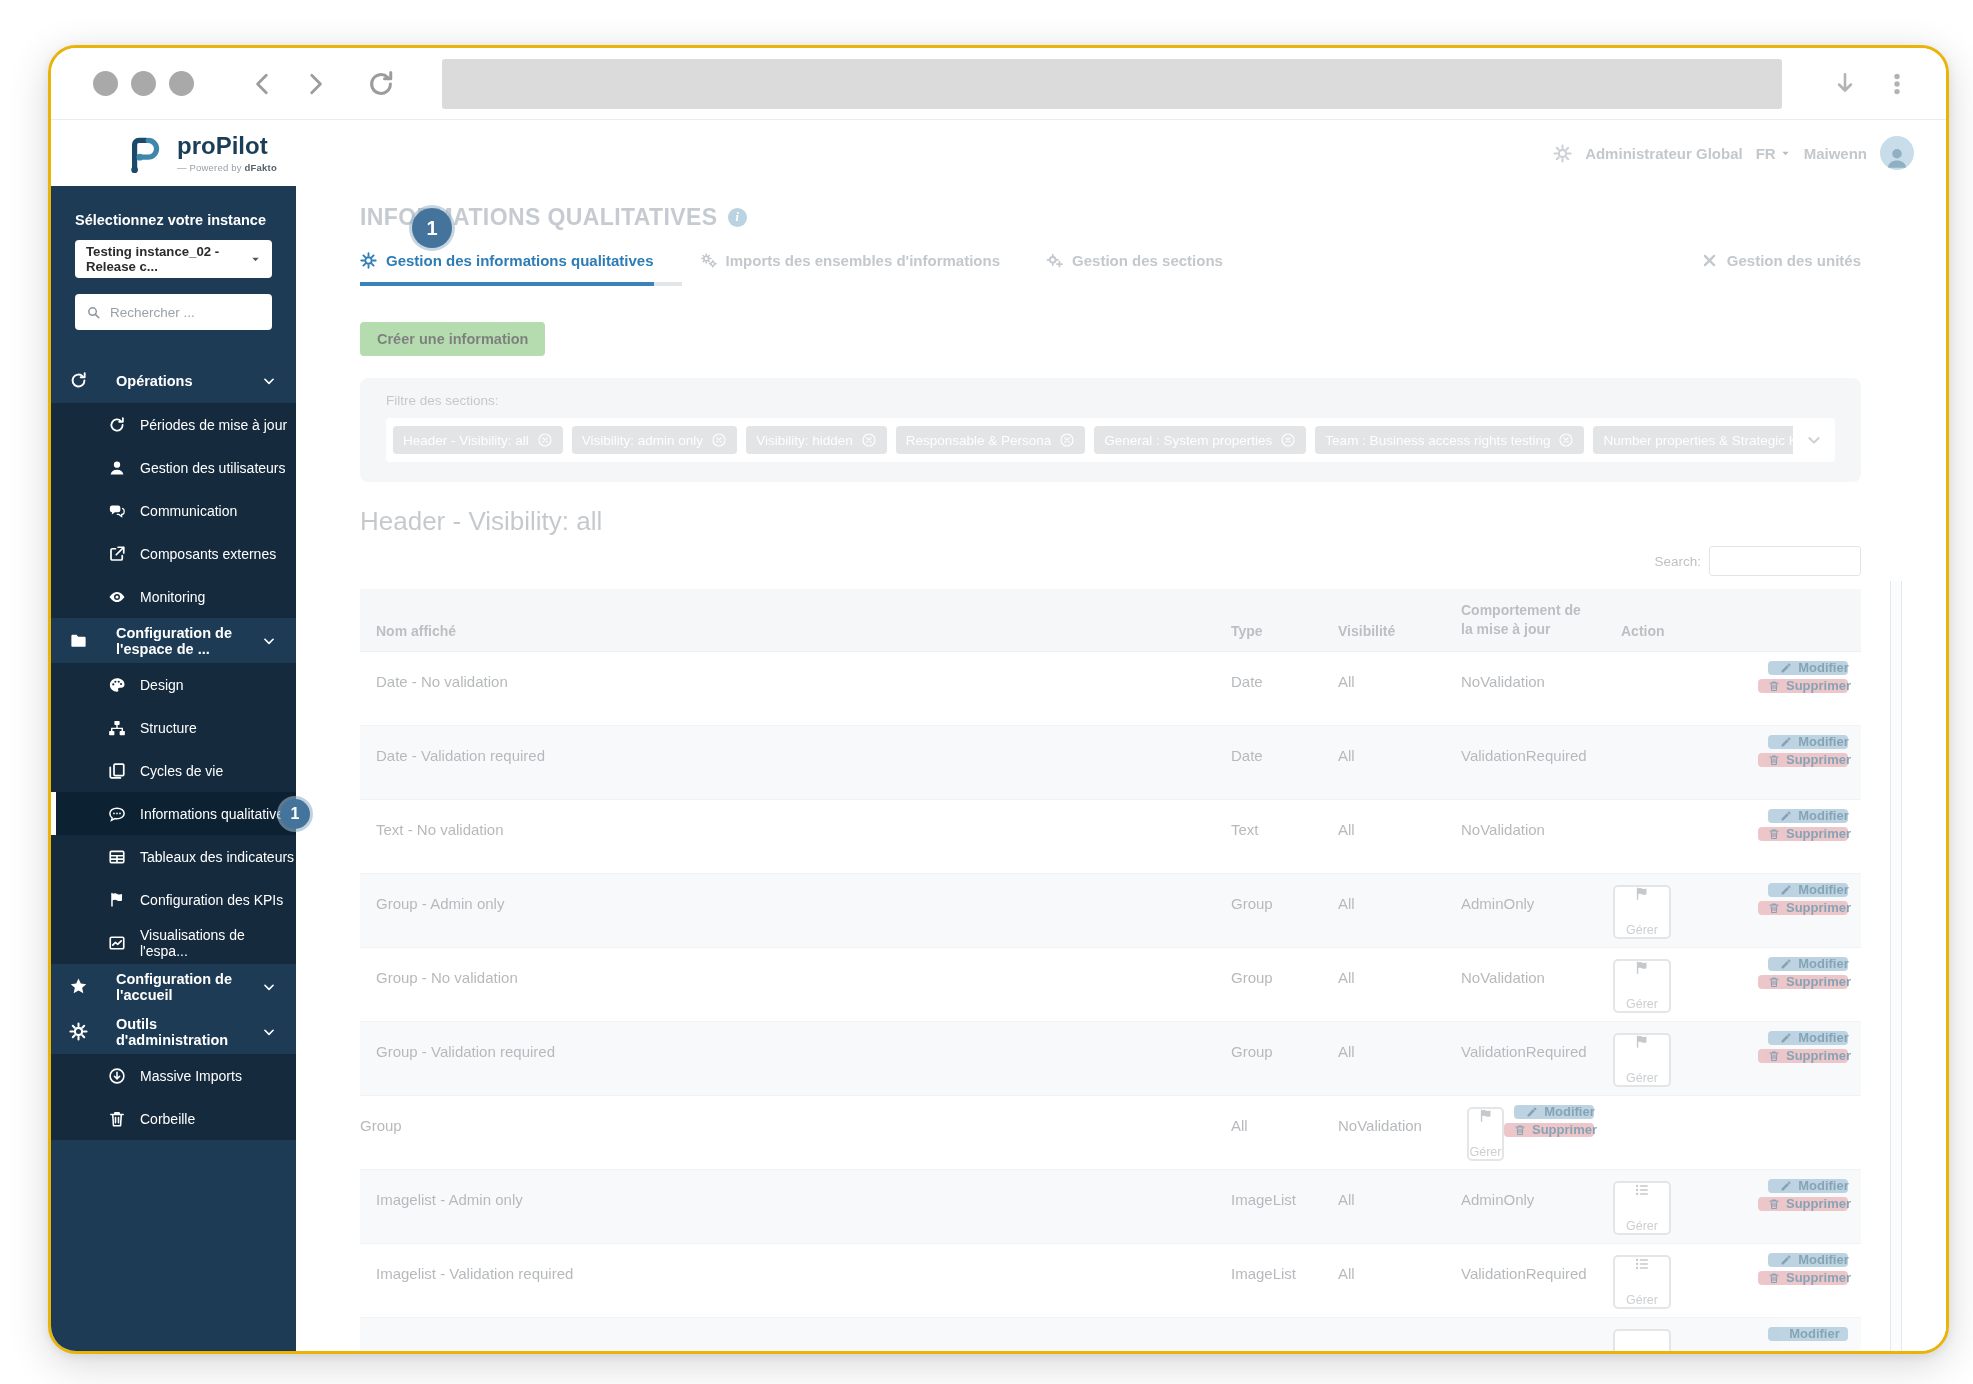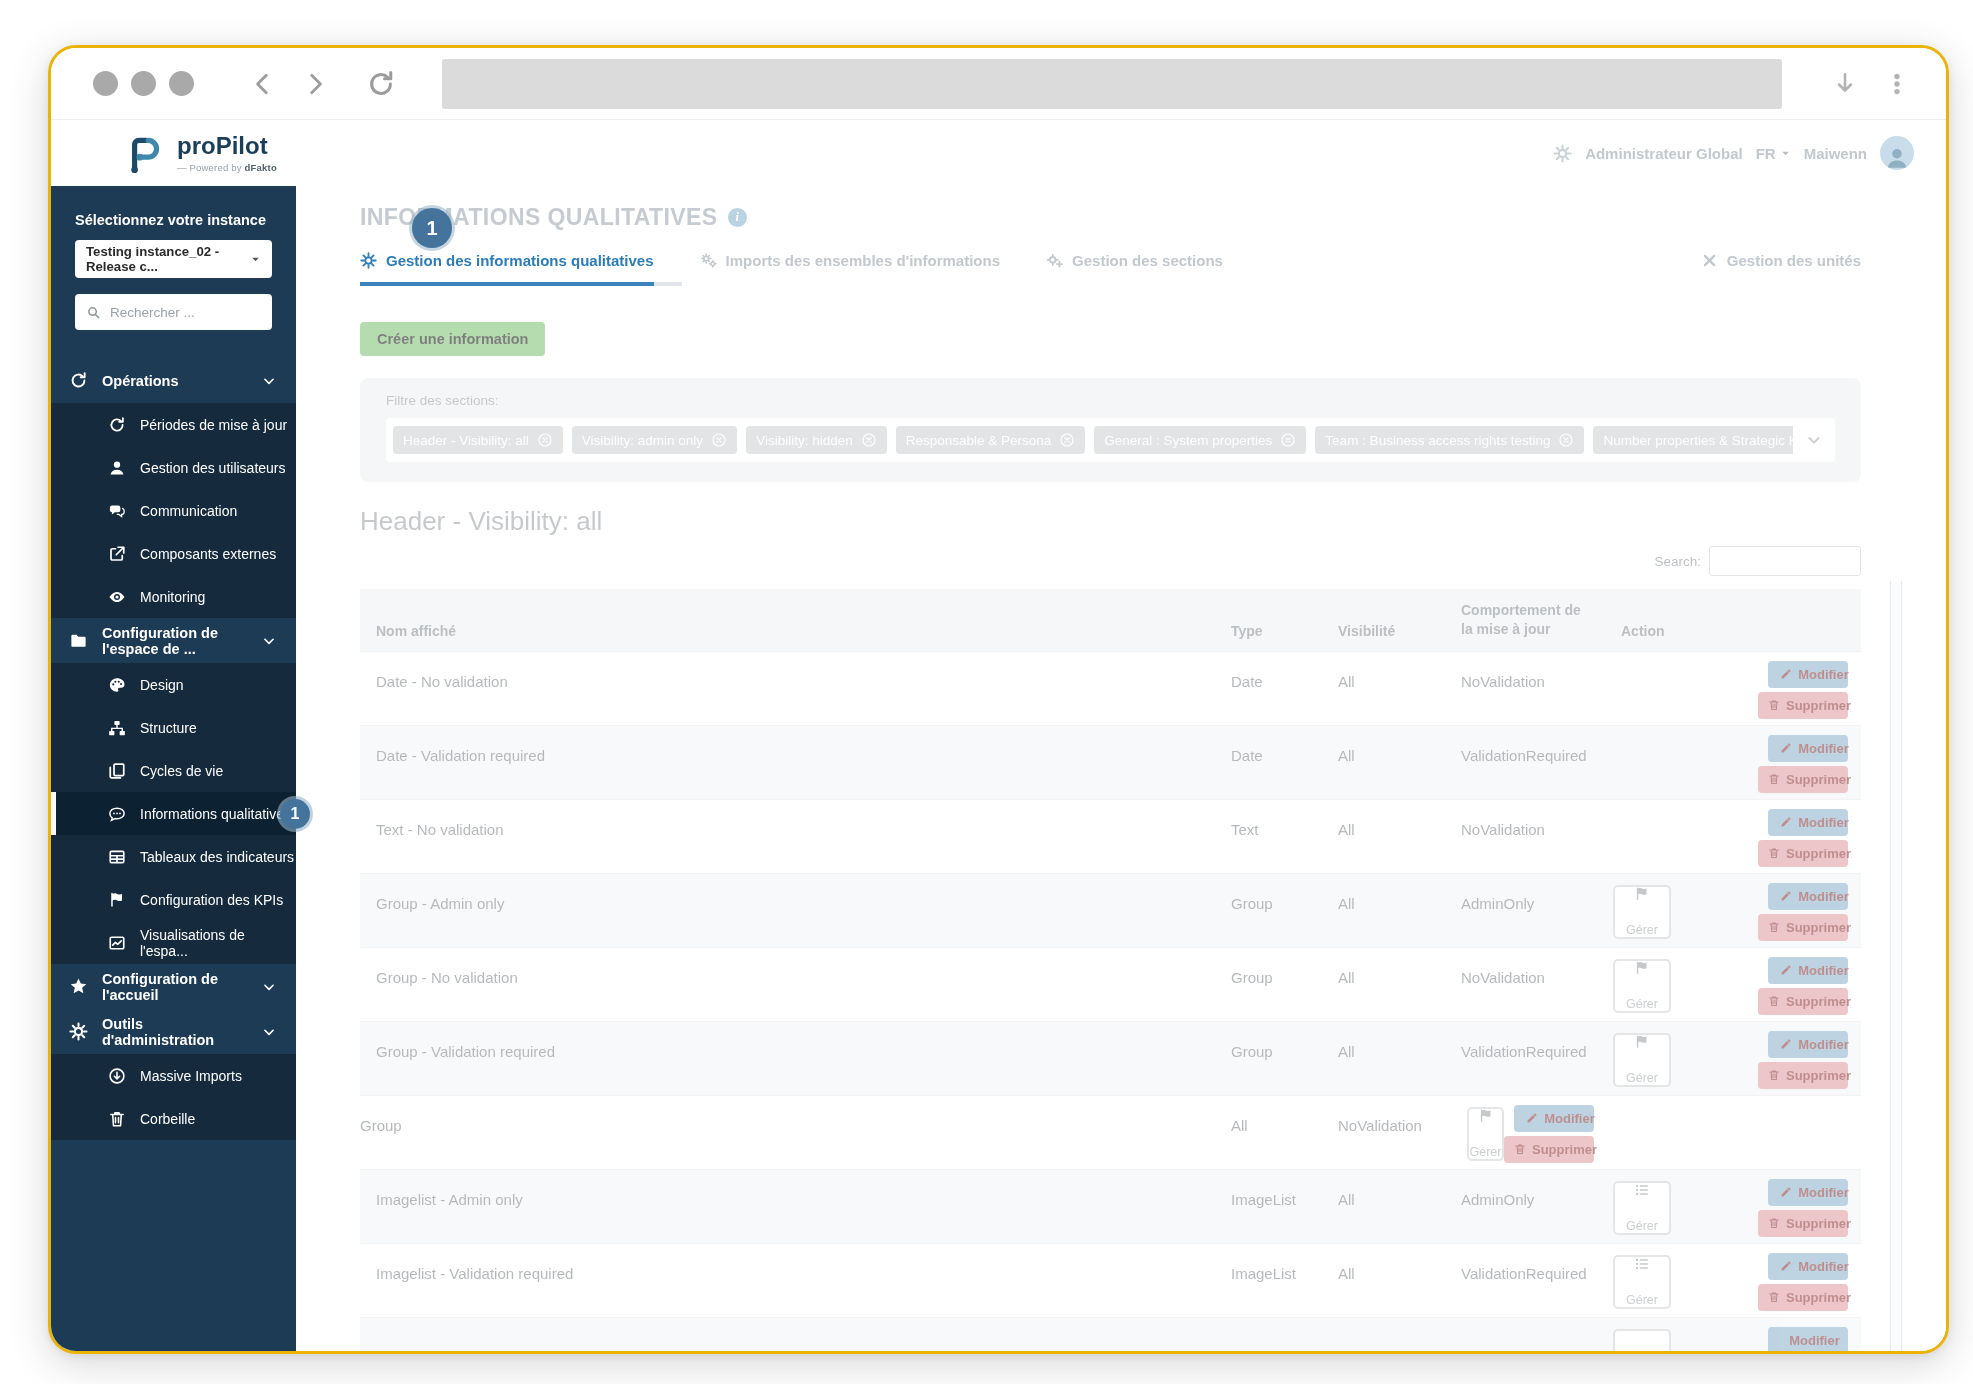--- a/index.html
+++ b/index.html
@@ -44,21 +44,21 @@
 
   
   .sidebar{width:245px;flex:none;background:#1d3b54;color:#fff;position:relative;z-index:4;}
   .inst-label{margin:26px 24px 12px;font-size:14.5px;font-weight:700;}
   .inst-select{margin:0 24px;height:38px;background:#fff;border-radius:4px;display:flex;align-items:center;gap:6px;padding:0 11px;color:#2b2b2b;font-size:13.2px;font-weight:600;cursor:pointer;}
   .inst-select .sel-caret{margin-left:auto;color:#555;}
   .inst-select .sel-caret svg{width:11px;height:11px;}
   .side-search{margin:16px 24px 0;height:36px;background:#fff;border-radius:4px;display:flex;align-items:center;gap:9px;padding:0 11px;color:#9aa1a7;font-size:13.5px;}
   .side-search svg{width:15px;height:15px;color:#8d959b;}
   .menu{margin-top:28px;}
-  .m-section{height:45px;display:flex;align-items:center;gap:14px;padding:0 20px 0 18px;font-weight:600;font-size:14.5px;cursor:pointer;justify-content:center;}
+  .m-section{height:45px;display:flex;align-items:center;gap:28px;padding:0 20px 0 18px;font-weight:600;font-size:14.5px;cursor:pointer;justify-content:center;}
   .m-section .ico svg{width:19px;height:19px;}
   .m-section .chev{margin-left:auto;}
   .m-section .chev svg{width:14px;height:14px;}
   .m-item{height:43px;display:flex;align-items:center;gap:14px;padding-left:57px;font-size:14px;background:#152a3d;position:relative;cursor:pointer;}
   .m-item .ico svg{width:18px;height:18px;}
   .m-item.active{background:#0c2132;}
   .m-item.active::before{content:"";position:absolute;left:0;top:0;bottom:0;width:5px;background:#fff;}
   .side-badge{position:absolute;right:-14px;top:50%;transform:translateY(-50%);width:30px;height:30px;border-radius:50%;background:#44749c;
     box-shadow:0 0 0 3px rgba(150,180,203,.6);color:#fff;font-weight:700;font-size:16px;display:flex;align-items:center;justify-content:center;z-index:9;}
 
@@ -101,21 +101,21 @@
   .hcell.c3{padding-right:20px;line-height:1.35;}
   .trow.rbody{min-height:74px;border-bottom:1px solid #e6e9eb;color:#70757a;font-size:15px;align-items:start;background:#fff;}
   .trow.rbody.striped{background:#f3f5f7;}
   .cell{padding-top:21px;}
   .cell.c0{padding-left:16px;}
   .action-cell{display:flex;align-items:flex-start;padding:9px 13px 0 6px;}
   .manage-btn{width:58px;height:54px;border:2px solid #c9cdd0;border-radius:5px;background:#fff;display:flex;flex-direction:column;align-items:center;justify-content:center;gap:21px;color:#9ba0a5;font-size:12.5px;cursor:pointer;margin-top:2px;}
   .manage-btn .ico{color:#8f9499;}
   .manage-btn .ico svg{width:16px;height:16px;}
   .btns{margin-left:auto;display:flex;flex-direction:column;align-items:flex-end;gap:4px;}
-  .btn-sm{height:27px;display:inline-flex;align-items:center;justify-content:center;gap:6px;border-radius:4px;color:#7f1d1d;font-size:13px;font-weight:600;cursor:pointer;padding-left:13px;}
+  .btn-sm{height:14px;display:inline-flex;align-items:center;justify-content:center;gap:6px;border-radius:4px;color:#0c4a6e;font-size:13px;font-weight:600;cursor:pointer;padding-left:13px;}
   .btn-sm .ico svg{width:12px;height:12px;}
   .btn-mod{width:80px;background:#7fa9c6;}
   .btn-del{width:90px;background:#dd8e96;}
 
   .scroll-track{position:absolute;right:44px;top:395px;bottom:0;width:12px;background:#fbfcfd;border-left:1px solid #e6e9eb;border-right:1px solid #e6e9eb;}
 </style>
 </head>
 <body>
 
 <div class="window">

